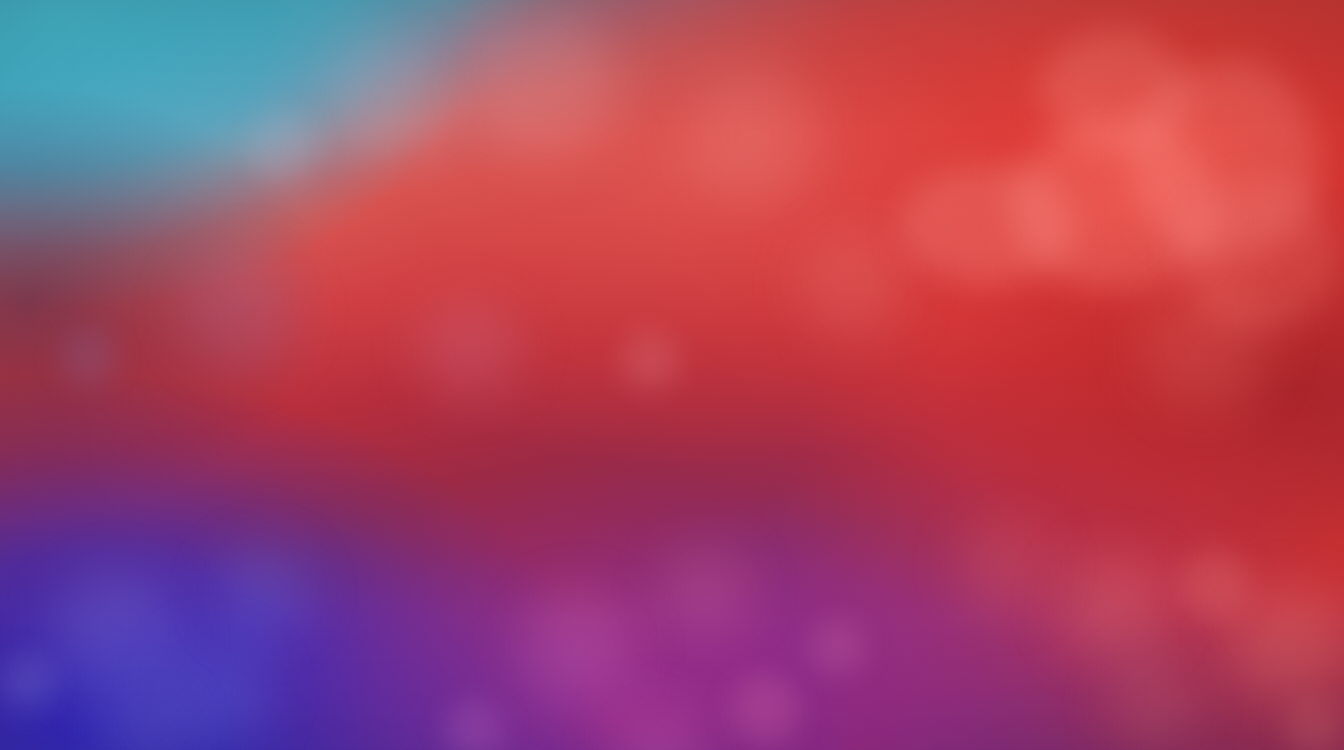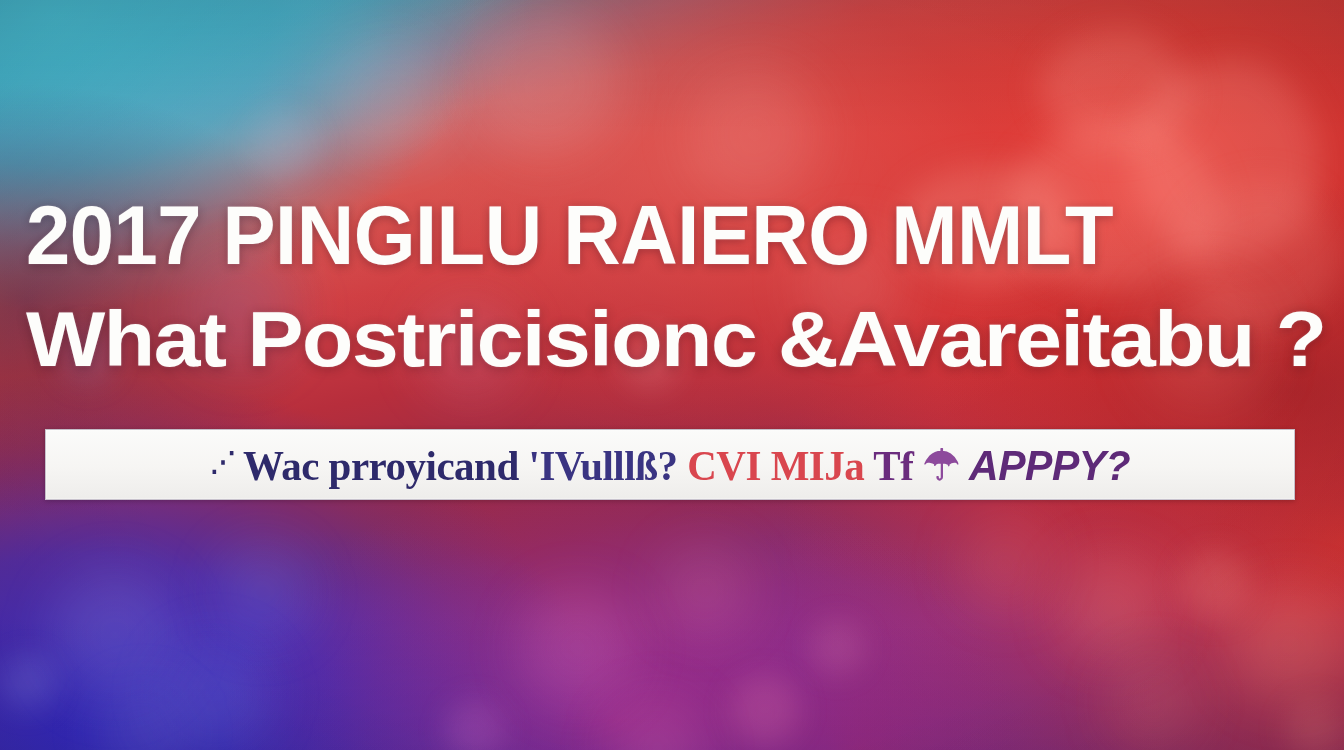--- a/index.html
+++ b/index.html
@@ -220,31 +220,16 @@
     <div class="bokeh bk-soft2" style="left:1060px;top:555px;width:105px;height:105px;background:rgba(255,140,125,0.22);"></div>
     <div class="bokeh bk-soft2" style="left:1230px;top:590px;width:120px;height:110px;background:rgba(255,150,135,0.24);"></div>
     <div class="bokeh bk-soft" style="left:1180px;top:550px;width:70px;height:70px;background:rgba(255,160,145,0.20);"></div>
     <div class="bokeh bk-soft2" style="left:1110px;top:660px;width:85px;height:85px;background:rgba(255,140,128,0.18);"></div>
     <div class="bokeh bk-soft" style="left:1285px;top:700px;width:60px;height:60px;background:rgba(255,155,140,0.18);"></div>
     <div class="bokeh bk-soft2" style="left:960px;top:520px;width:90px;height:90px;background:rgba(255,130,120,0.16);"></div>
   </div>
 
   <div class="bg-layer bg-vignette"></div>
 
-  <div class="headline-block">
-    <div class="headline headline-1">2017 PINGILU RAIERO MMLT</div>
-    <div class="headline headline-2">What Postricisionc &amp;Avareitabu ?</div>
-  </div>
-
-  <div class="banner-bar">
-    <div class="banner-text">
-      <span class="bt-mark">⋰</span>
-      <span class="bt-navy">Wac prroyicand</span>
-      <span class="bt-navy2">'IVulllß?</span>
-      <span class="bt-red">CVI MIJa</span>
-      <span class="bt-plum">Tf</span>
-      <span class="bt-glyph">☂</span>
-      <span class="bt-purple">APPPY?</span>
-    </div>
-  </div>
+
 
 
 </div>
 
 </body></html>

